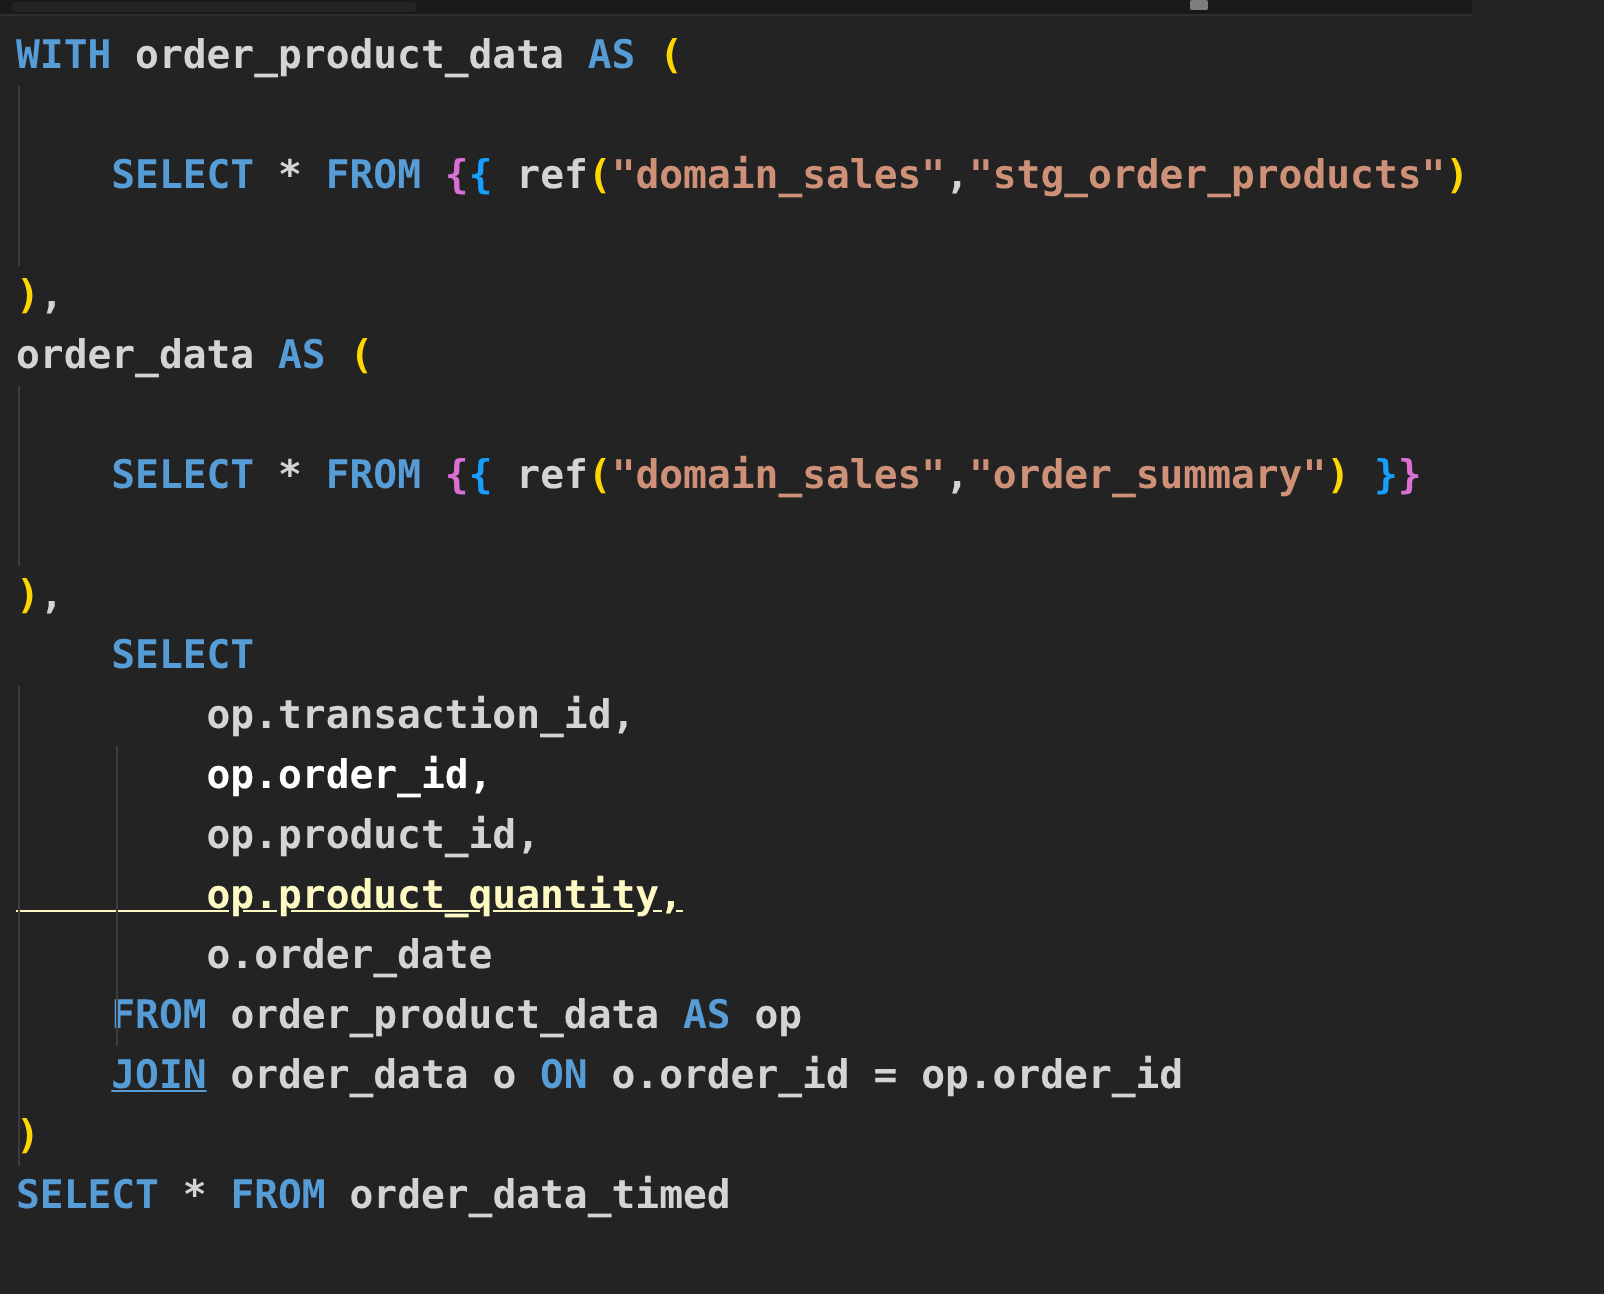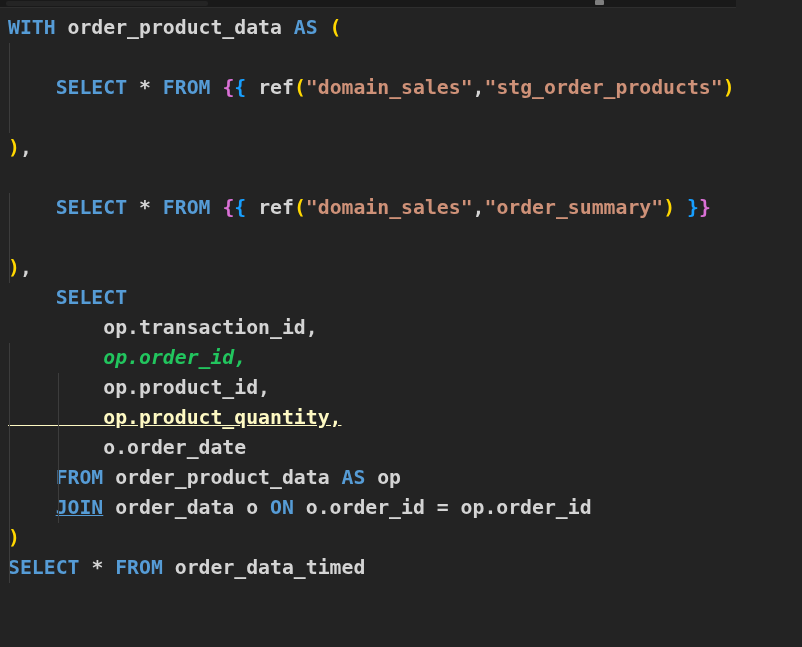--- a/index.html
+++ b/index.html
@@ -71,27 +71,28 @@
     <div class="top-strip-speck"></div>
   </div>
 
   <div class="code-area" id="code-area">
 
   <div class="line"><span style="color: rgb(86, 156, 214);">WITH </span><span style="color: rgb(212, 212, 212);">order_product_data </span><span style="color: rgb(86, 156, 214);">AS </span><span style="color: rgb(255, 215, 0);">(</span></div>
       <div class="line">&nbsp;</div>
       <div class="line"><span style="color: rgb(212, 212, 212);">    </span><span style="color: rgb(86, 156, 214);">SELECT</span><span style="color: rgb(212, 212, 212);"> * </span><span style="color: rgb(86, 156, 214);">FROM</span><span style="color: rgb(212, 212, 212);"> </span><span style="color: rgb(218, 112, 214);">{</span><span style="color: rgb(23, 159, 255);">{</span><span style="color: rgb(212, 212, 212);"> </span><span style="color: rgb(212, 212, 212);">ref</span><span style="color: rgb(255, 215, 0);">(</span><span style="color: rgb(206, 145, 120);">"domain_sales"</span><span style="color: rgb(212, 212, 212);">,</span><span style="color: rgb(206, 145, 120);">"stg_order_products"</span><span style="color: rgb(255, 215, 0);">)</span><span style="color: rgb(212, 212, 212);"> </span><span style="color: rgb(23, 159, 255);">}</span><span style="color: rgb(218, 112, 214);">}</span></div>
       <div class="line">&nbsp;</div>
       <div class="line"><span style="color: rgb(255, 215, 0);">)</span><span style="color: rgb(212, 212, 212);">,</span></div>
+      <div class="line"><span style="color: rgb(212, 212, 212);">order_data </span><span style="color: rgb(86, 156, 214);">AS </span><span style="color: rgb(255, 215, 0);">(</span></div>
       <div class="line">&nbsp;</div>
       <div class="line"><span style="color: rgb(212, 212, 212);">    </span><span style="color: rgb(86, 156, 214);">SELECT</span><span style="color: rgb(212, 212, 212);"> * </span><span style="color: rgb(86, 156, 214);">FROM</span><span style="color: rgb(212, 212, 212);"> </span><span style="color: rgb(218, 112, 214);">{</span><span style="color: rgb(23, 159, 255);">{</span><span style="color: rgb(212, 212, 212);"> </span><span style="color: rgb(212, 212, 212);">ref</span><span style="color: rgb(255, 215, 0);">(</span><span style="color: rgb(206, 145, 120);">"domain_sales"</span><span style="color: rgb(212, 212, 212);">,</span><span style="color: rgb(206, 145, 120);">"order_summary"</span><span style="color: rgb(255, 215, 0);">)</span><span style="color: rgb(212, 212, 212);"> </span><span style="color: rgb(23, 159, 255);">}</span><span style="color: rgb(218, 112, 214);">}</span></div>
       <div class="line">&nbsp;</div>
       <div class="line"><span style="color: rgb(255, 215, 0);">)</span><span style="color: rgb(212, 212, 212);">,</span></div>
       <div class="line"><span style="color: rgb(212, 212, 212);">    </span><span style="color: rgb(86, 156, 214);">SELECT</span></div>
       <div class="line"><span style="color: rgb(212, 212, 212); text-align: right;">        op.transaction_id,</span></div>
-      <div class="line"><span style="color: #22c55e; font-style: italic;">        op.order_id,</span></div>
+      <div class="line"><span style="color: #ffffff;">        op.order_id,</span></div>
       <div class="line"><span style="color: rgb(212, 212, 212);">        op.product_id,</span></div>
       <div class="line"><span style="color: #fef9c3; text-decoration: underline;">        op.product_quantity,</span></div>
       <div class="line"><span style="color: rgb(212, 212, 212);">        o.order_date</span></div>
       <div class="line"><span style="color: rgb(212, 212, 212);">    </span><span style="color: rgb(86, 156, 214);">FROM</span><span style="color: rgb(212, 212, 212);"> order_product_data </span><span style="color: rgb(86, 156, 214);">AS</span><span style="color: rgb(212, 212, 212);"> op</span></div>
       <div class="line"><span style="color: rgb(212, 212, 212);">    </span><span style="color: rgb(86, 156, 214); text-decoration: underline;">JOIN</span><span style="color: rgb(212, 212, 212);"> order_data o </span><span style="color: rgb(86, 156, 214);">ON</span><span style="color: rgb(212, 212, 212);"> o.order_id = op.order_id</span></div>
       <div class="line"><span style="color: rgb(255, 215, 0);">)</span></div>
       <div class="line"><span style="color: rgb(86, 156, 214);">SELECT</span><span style="color: rgb(212, 212, 212);"> * </span><span style="color: rgb(86, 156, 214);">FROM</span><span style="color: rgb(212, 212, 212);"> order_data_timed</span></div>
     </div>
 
   <div class="indent-guide ig-1"></div>

